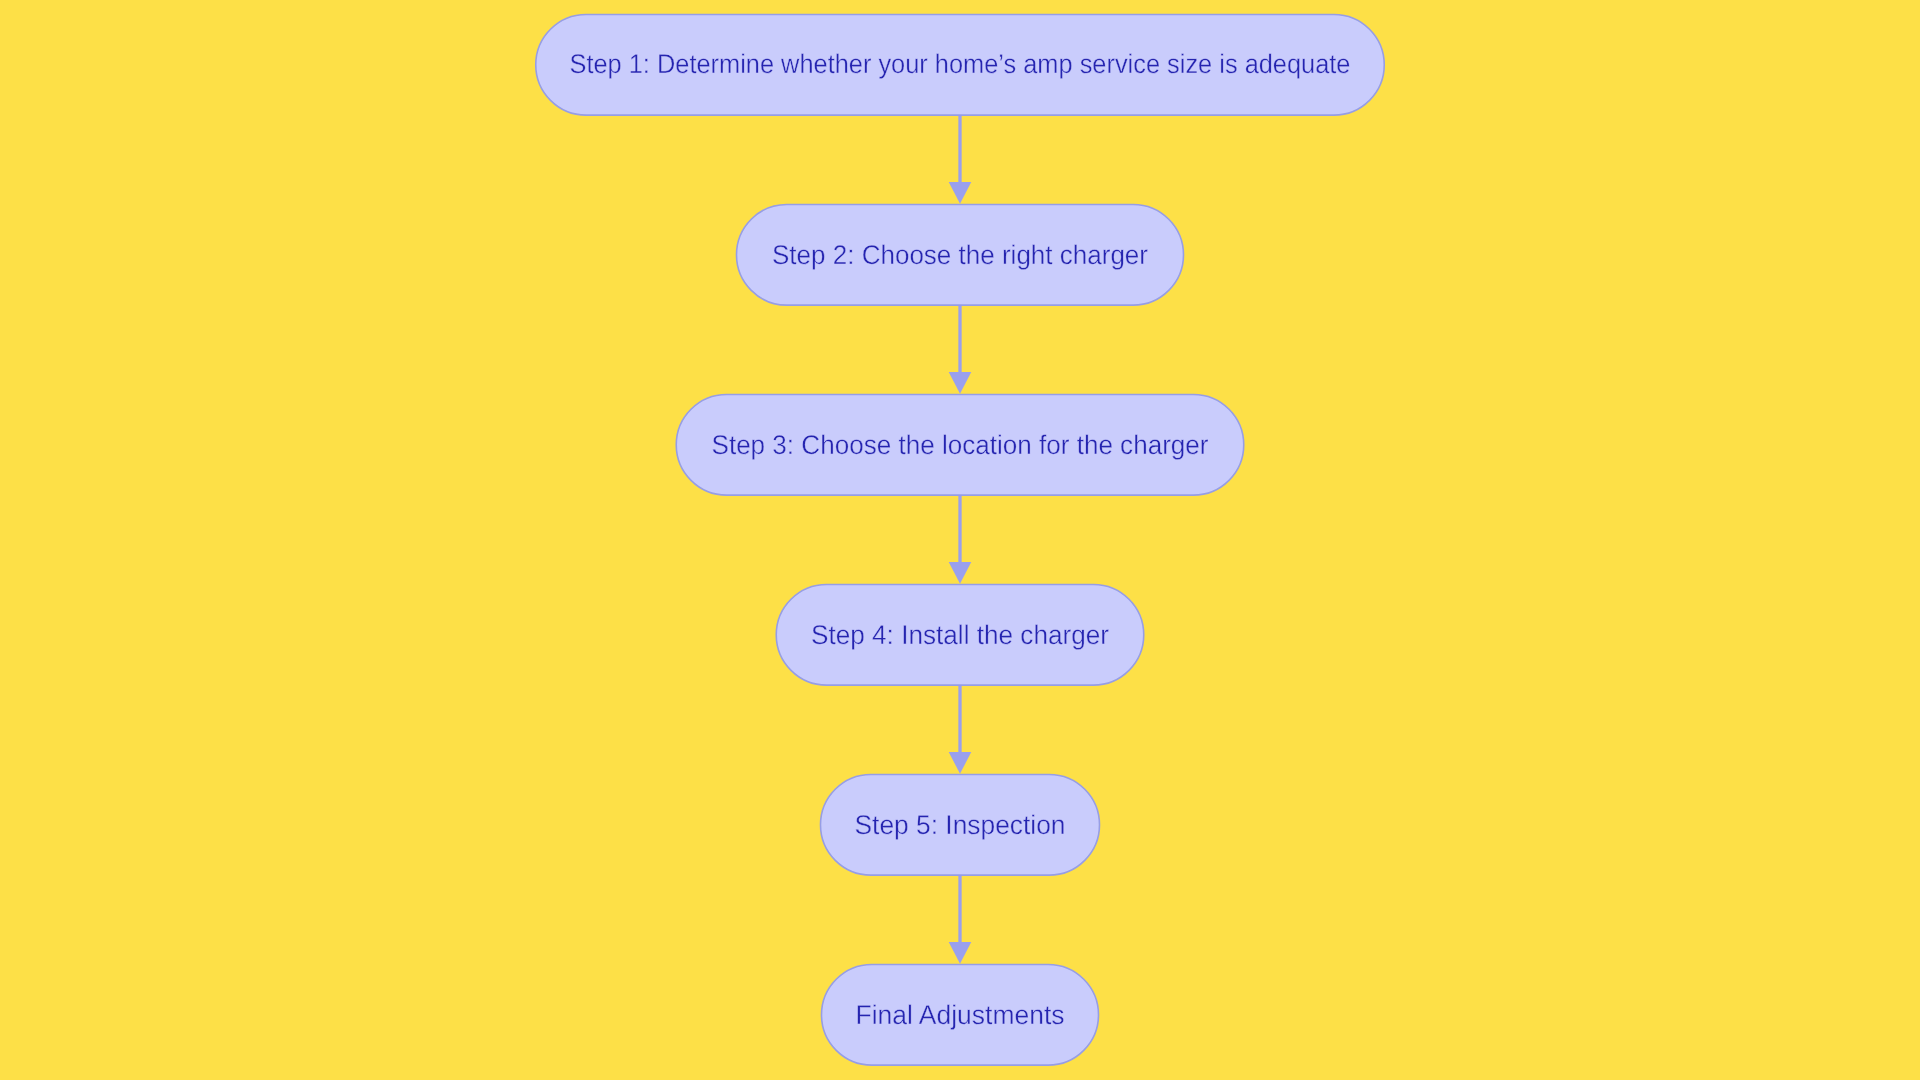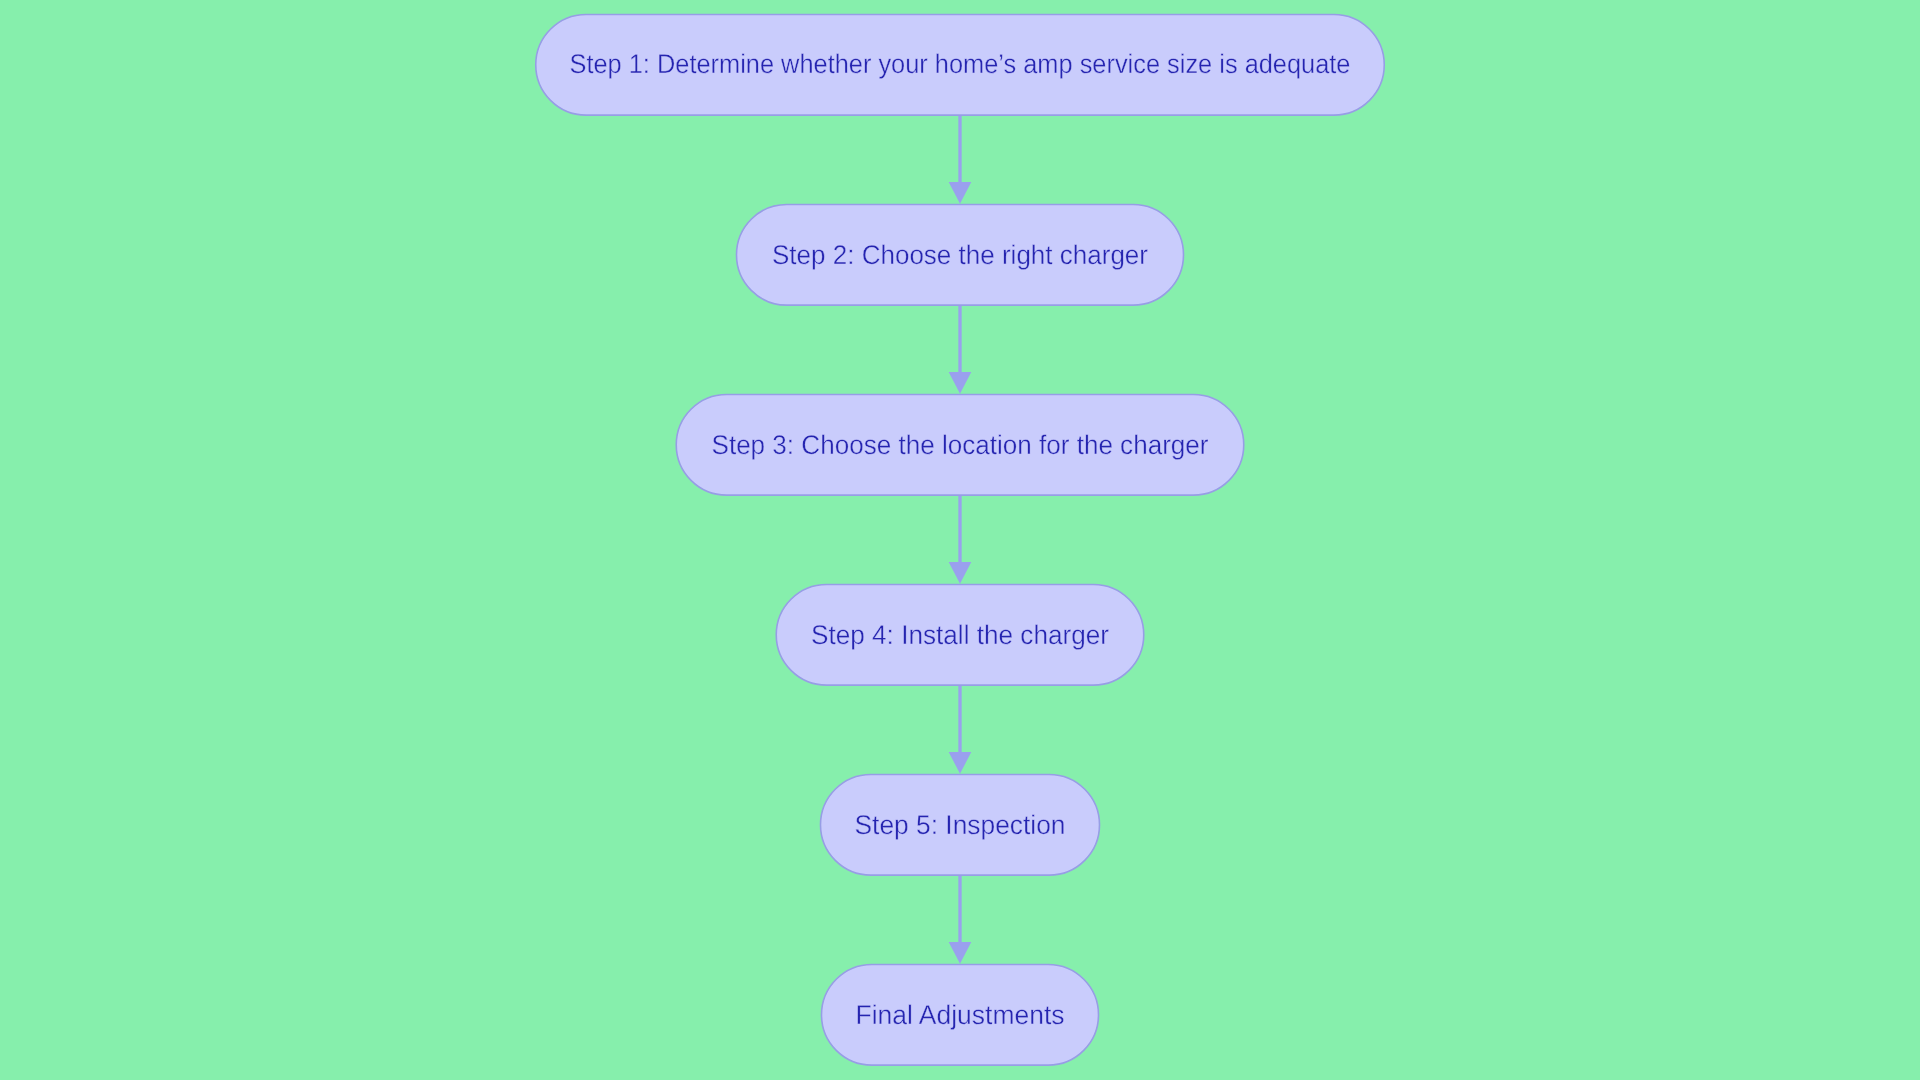--- a/index.html
+++ b/index.html
@@ -16,21 +16,21 @@
     fill:#2524b0;font-family:"Liberation Sans",sans-serif;font-size:27px;
     dominant-baseline:middle;text-anchor:middle;white-space:pre;
     paint-order:fill stroke;stroke:#c9ccfc;stroke-width:0.4px;
   }
   .edge-line{stroke:#9aa0ee;stroke-width:3.3;fill:none;}
   .edge-arrowhead{fill:#9aa0ee;stroke:none;}
 </style>
 </head>
 <body>
 
-<div id="stage" style="background: #86efac; text-decoration: underline;">
+<div id="stage" style="background: #fde047; text-decoration: underline;">
   <svg class="fc" viewBox="0 0 1920 1080">
 
     <g>
       <g>
         <line class="edge-line" x1="960" y1="115.15" x2="960" y2="184.05000000000004" stroke="#9aa0ee" stroke-width="3.3"></line>
         <path class="edge-arrowhead" d="M 948.7 182.05000000000004 L 971.3 182.05000000000004 L 960 203.75000000000003 Z" fill="#9aa0ee"></path>
       </g>
       <g>
         <line class="edge-line" x1="960" y1="305.15000000000003" x2="960" y2="374.05" stroke="#9aa0ee" stroke-width="3.3"></line>
         <path class="edge-arrowhead" d="M 948.7 372.05 L 971.3 372.05 L 960 393.75 Z" fill="#9aa0ee"></path>

